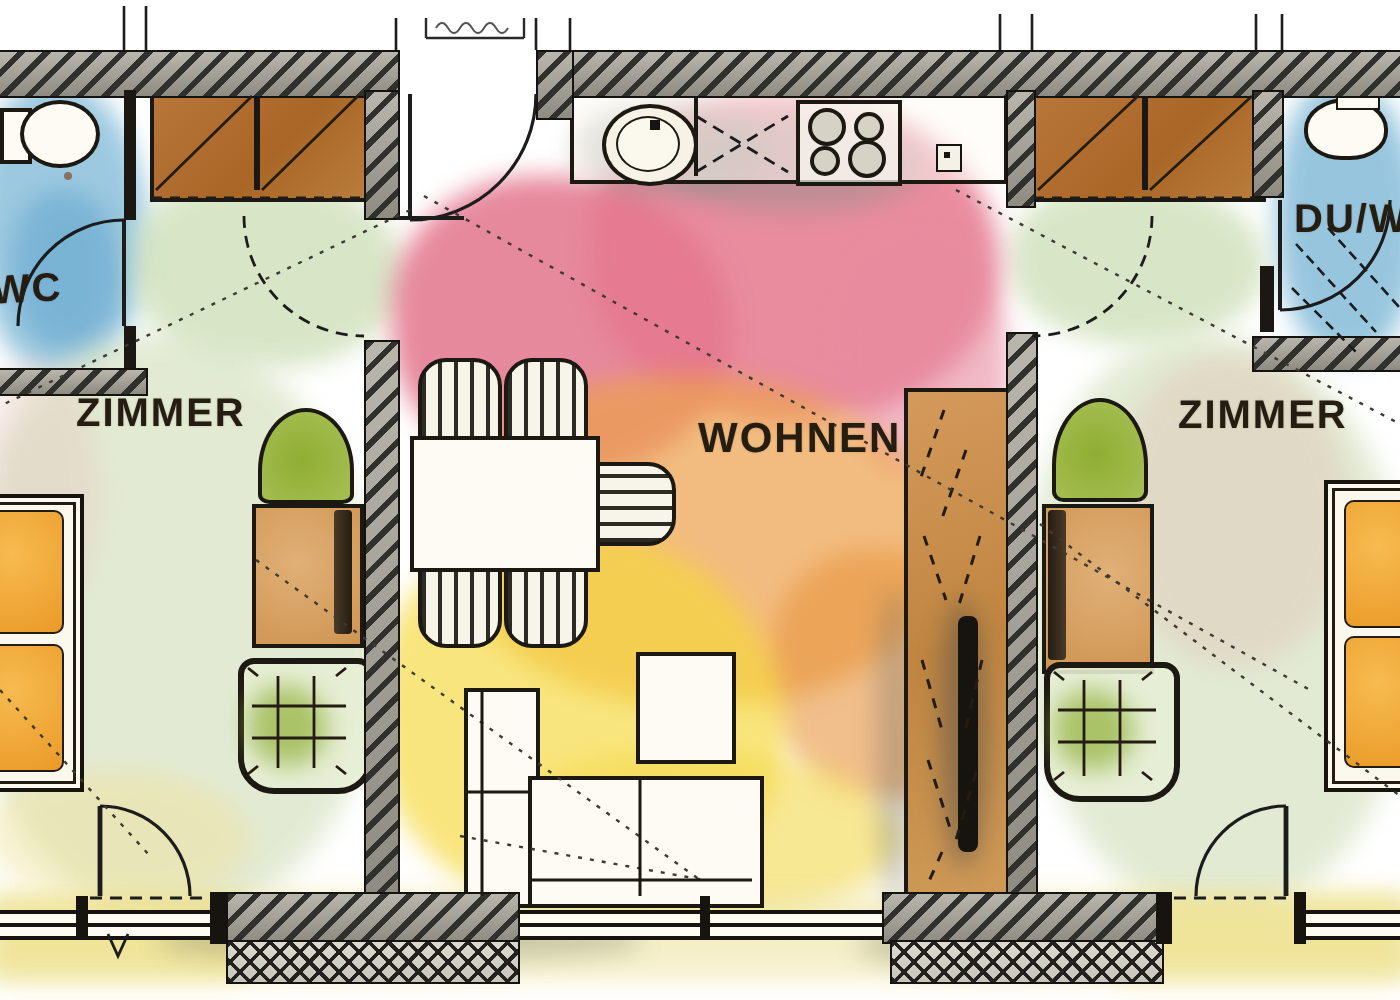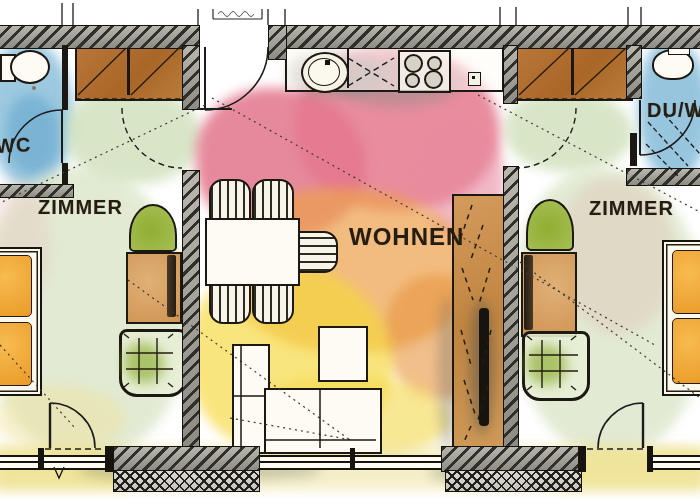--- a/index.html
+++ b/index.html
@@ -262,17 +262,17 @@
     <g stroke="#2a2a2a" stroke-width="1.2" fill="none">
       <path d="M 213 19 V 9 M 213 19 H 262 M 262 19 V 9"></path>
       <path d="M 218 14 q 3 -5 6 0 t 6 0 t 6 0 t 6 0 t 6 0 t 6 0" stroke="#555" stroke-width="1"></path>
     </g>
 
     <path d="M 54 467 L 59 478 L 64 467" fill="none" stroke="#1c1c1c" stroke-width="1.4"></path>
   </svg>
 
   <div class="label" style="left:-4px;top:134px;font-size:20px;transform:rotate(-3deg);">WC</div>
   <div class="label" style="left:38px;top:196px;font-size:20px;">ZIMMER</div>
-  <div class="label" style="left:349px;top:223px;font-size:24px;">WOHNEN</div>
+  <div class="label" style="left:349px;top:208px;font-size:21px;">WOHNEN</div>
   <div class="label" style="left:589px;top:197px;font-size:20px;">ZIMMER</div>
   <div class="label" style="left:647px;top:99px;font-size:20px;">DU/WC</div>
 
 </div>
 
 </body></html>

